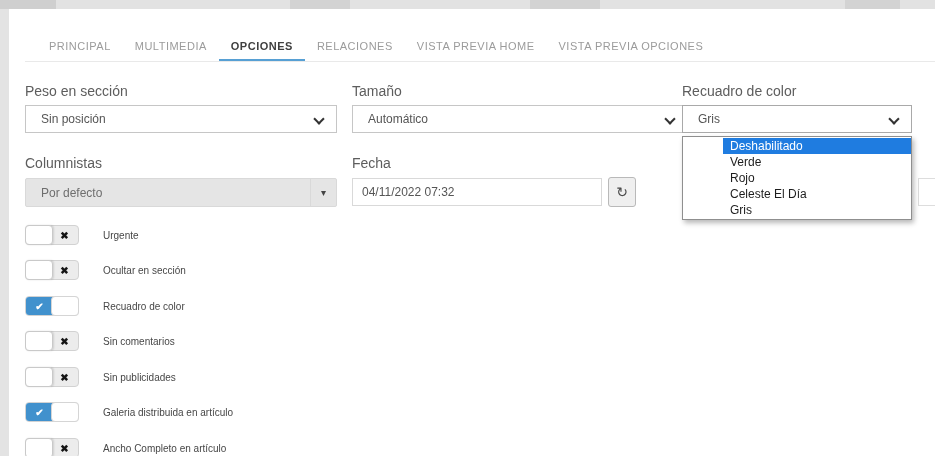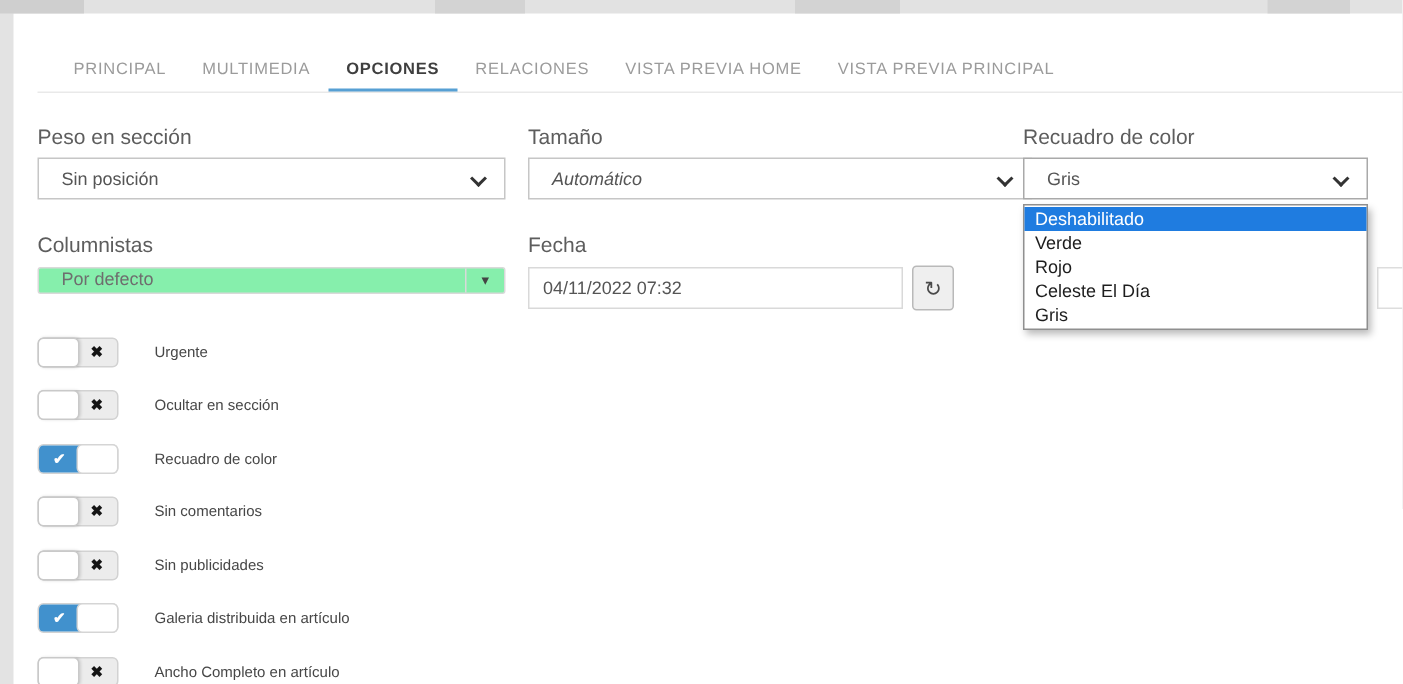--- a/index.html
+++ b/index.html
@@ -19,21 +19,21 @@
   .tab.active:after{content:"";position:absolute;left:0;right:0;bottom:-1px;height:3px;background:#57a0d4;}
   .tab-divider{position:absolute;left:25px;right:0;top:61px;height:1px;background:#e9e9e9;}
 
   
   .flabel{position:absolute;font-size:14px;color:#5d5d5d;}
   .select{position:absolute;height:28px;background:#fff;border:1px solid #c6c6c6;display:flex;align-items:center;font-size:12px;color:#555;padding-left:15px;cursor:pointer;}
   .chev{position:absolute;right:13px;top:9px;width:8px;height:8px;}
   .chev:before{content:"";position:absolute;left:0;top:0;width:6px;height:6px;border-right:2px solid #333;border-bottom:2px solid #333;transform:rotate(45deg);}
 
   
-  .combobox{position:absolute;height:18px;background:#86efac;border:1px solid #d9d9d9;border-radius:2px;display:flex;font-size:12px;color:#6e6e6e;cursor:pointer;}
+  .combobox{position:absolute;height:29px;background:#e5e5e5;border:1px solid #d9d9d9;border-radius:2px;display:flex;align-items:center;font-size:12px;color:#6e6e6e;cursor:pointer;}
   .combo-text{padding-left:15px;flex:1;}
   .combo-caret{width:26px;height:100%;border-left:1px solid #d9d9d9;display:flex;align-items:center;justify-content:center;color:#444;font-size:10px;}
 
   
   .textfield{position:absolute;height:28px;background:#fff;border:1px solid #d9d9d9;font-size:12px;color:#555;padding-left:9px;outline:none;}
   .icon-btn{position:absolute;width:28px;height:30px;background:#efefef;border:1px solid #b9b9b9;border-radius:3px;display:flex;align-items:center;justify-content:center;font-size:14px;color:#4a4a4a;cursor:pointer;}
 
   
   .droplist{position:absolute;background:#fff;border:1px solid #8f8f8f;box-shadow:2px 3px 5px rgba(0,0,0,.28);z-index:20;padding:1px 0;}
   .dropitem{height:16px;line-height:16px;font-size:12px;color:#1d1d1d;padding-left:7px;cursor:pointer;white-space:nowrap;}
@@ -65,43 +65,43 @@
     <div class="strip-seg" style="left:845px;width:55px;"></div>
   </div>
   <div class="strip-left"></div>
 
   <div class="tabbar">
     <div class="tab">PRINCIPAL</div>
     <div class="tab">MULTIMEDIA</div>
     <div class="tab active">OPCIONES</div>
     <div class="tab">RELACIONES</div>
     <div class="tab">VISTA PREVIA HOME</div>
-    <div class="tab">VISTA PREVIA PRINCIPAL</div>
+    <div class="tab">VISTA PREVIA OPCIONES</div>
   </div>
   <div class="tab-divider"></div>
 
   <div class="flabel" style="left:25px;top:83px;">Peso en sección</div>
   <div class="select" style="left:25px;top:105px;width:312px;">
     <span>Sin posición</span>
     <span class="chev"></span>
   </div>
 
   <div class="flabel" style="left:352px;top:83px;">Tamaño</div>
-  <div class="select" style="left:352px;top:105px;width:336px;font-style:italic;">
+  <div class="select" style="left:352px;top:105px;width:336px;">
     <span>Automático</span>
     <span class="chev"></span>
   </div>
 
   <div class="flabel" style="left:682px;top:83px;">Recuadro de color</div>
   <div class="select" style="left:682px;top:105px;width:230px;border-color:#a9a9a9;">
     <span>Gris</span>
     <span class="chev"></span>
   </div>
 
-  <div class="droplist" style="left:682px;top:136px;width:230px;">
+  <div class="droplist" style="left:682px;top:136px;width:230px;padding-left:40px;">
     <div class="dropitem selected">Deshabilitado</div>
     <div class="dropitem">Verde</div>
     <div class="dropitem">Rojo</div>
     <div class="dropitem">Celeste El Día</div>
     <div class="dropitem">Gris</div>
   </div>
 
   <div class="flabel" style="left:25px;top:155px;">Columnistas</div>
   <div class="combobox" style="left:25px;top:178px;width:312px;">
     <span class="combo-text">Por defecto</span>

